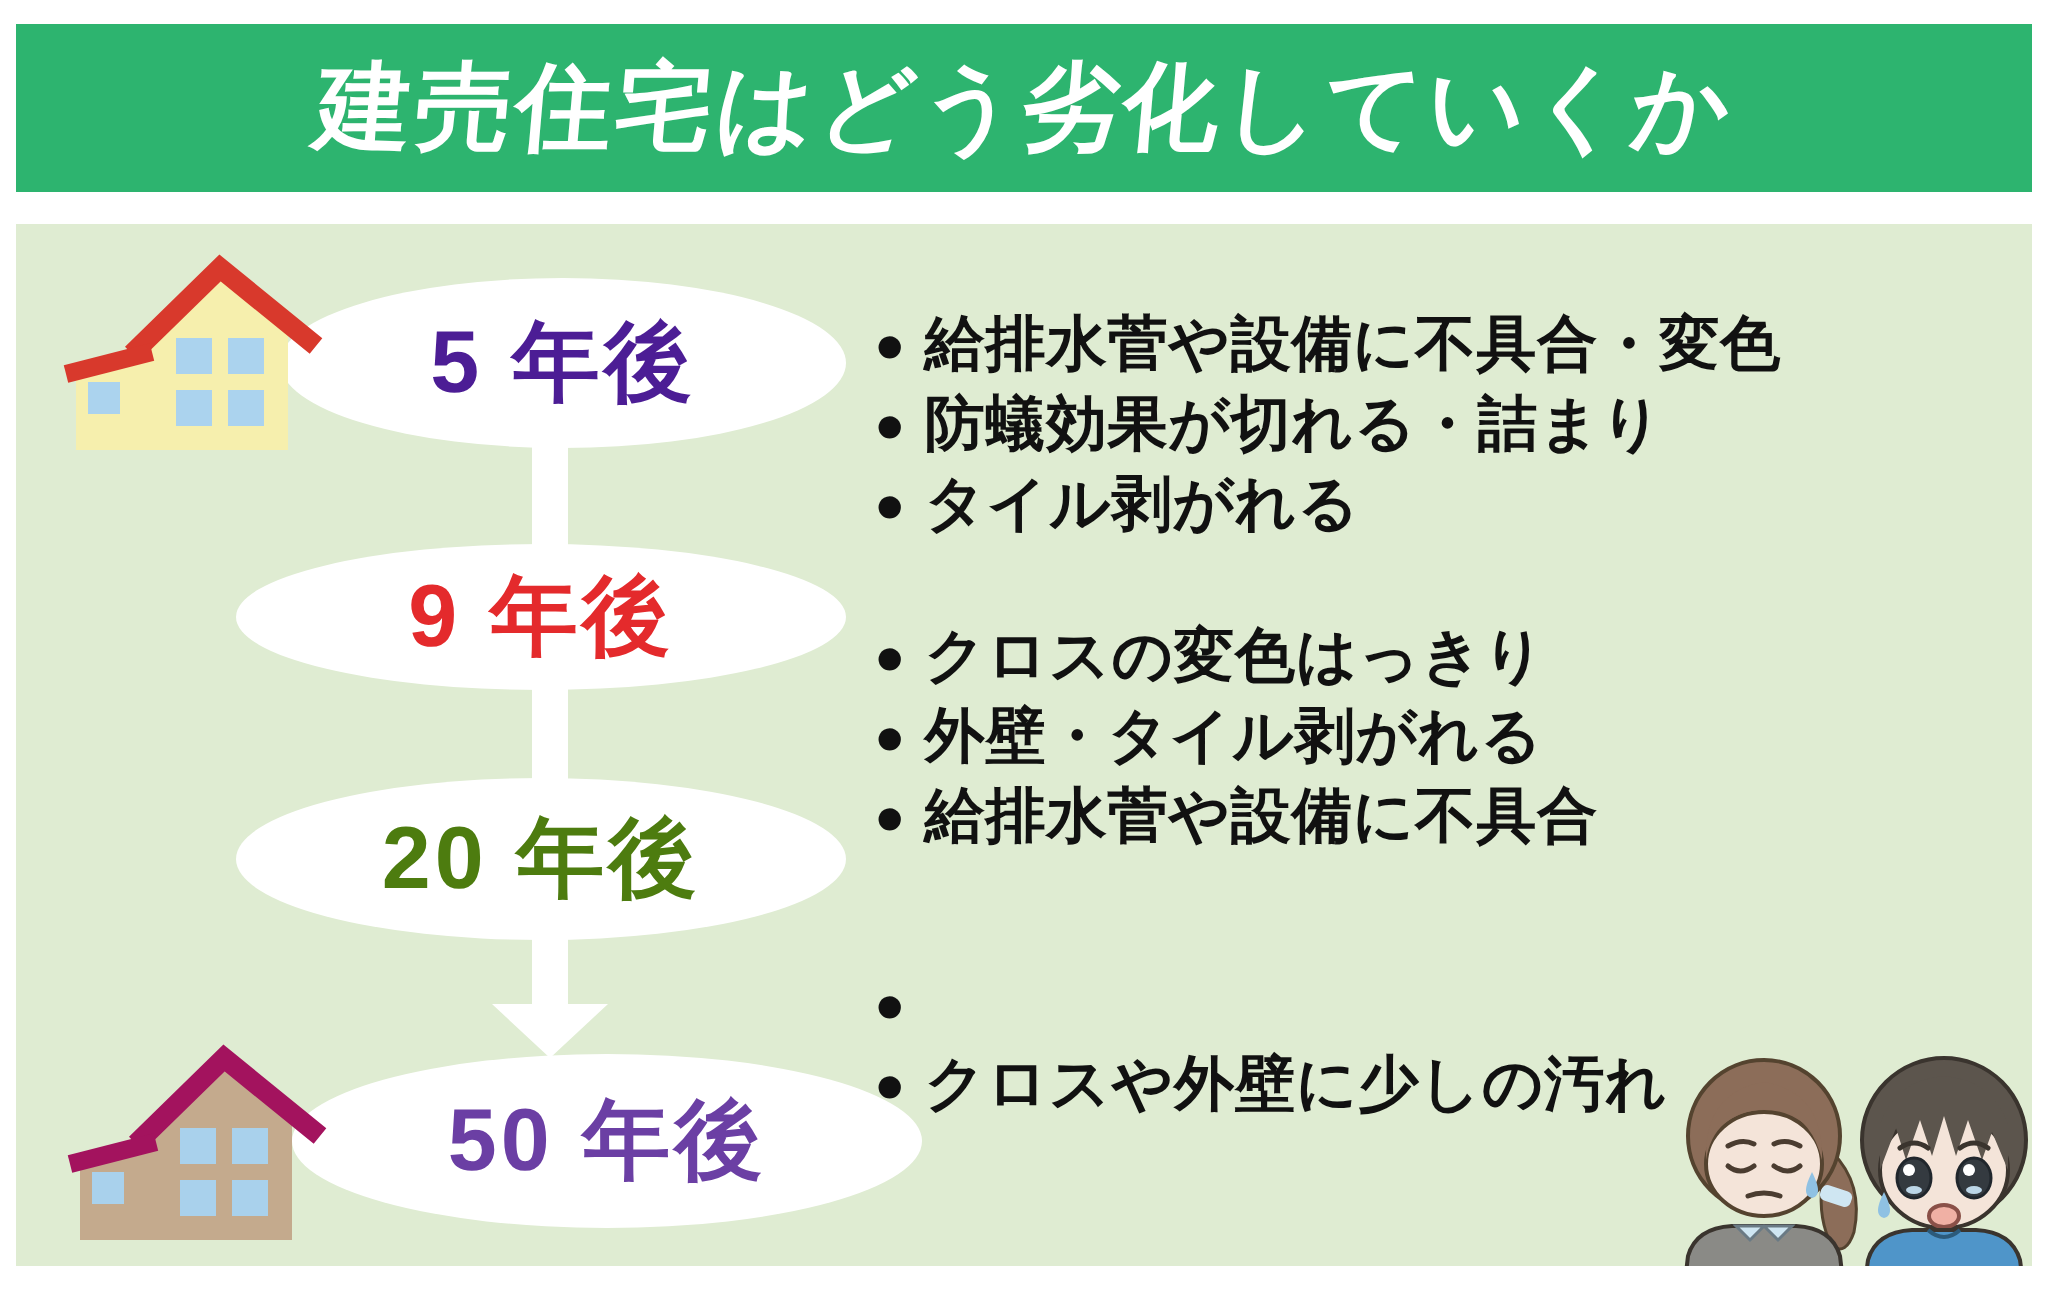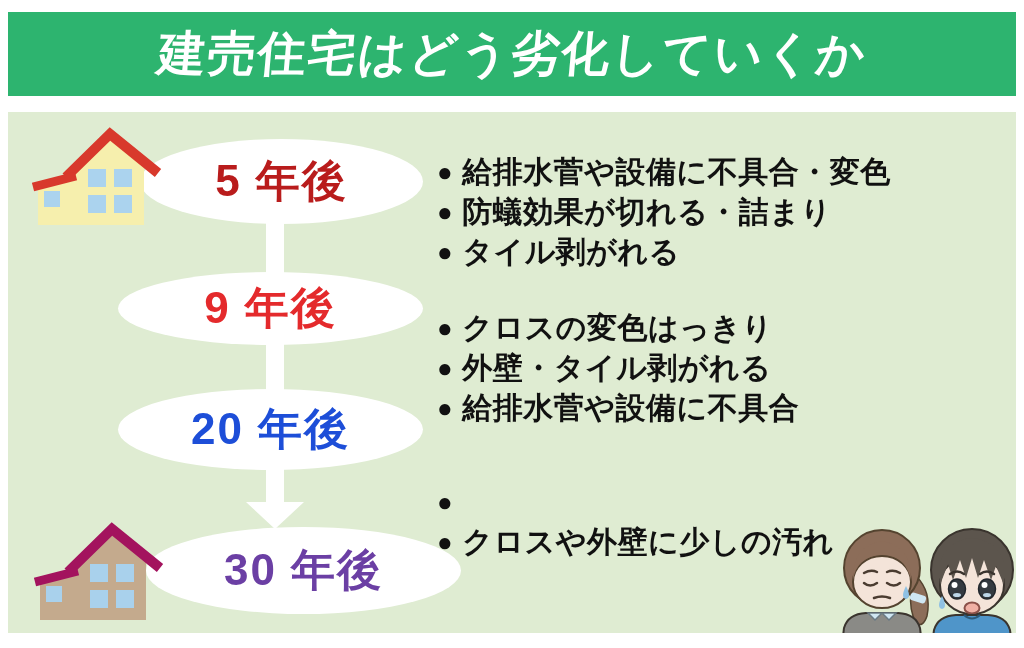--- a/index.html
+++ b/index.html
@@ -77,30 +77,30 @@
   </div>
 
   <div class="panel" style="background: rgb(223, 236, 210);">
 
     <div class="conn conn-1"></div>
     <div class="conn conn-2"></div>
     <div class="conn conn-3"></div>
     <div class="arrow-head"></div>
 
     <div class="stage stage-1">
-      <span style="color: #b91c1c;">5 年後</span>
+      <span style="color: #4c1d95;">5 年後</span>
     </div>
     <div class="stage stage-2">
       <span style="color: rgb(228, 42, 44);">9 年後</span>
     </div>
     <div class="stage stage-3">
-      <span style="color: #1d4ed8; text-align: right;">20 年後</span>
+      <span style="color: #4d7c0f; text-align: right;">20 年後</span>
     </div>
     <div class="stage stage-4">
-      <span style="color: rgb(107, 63, 164);">30 年後</span>
+      <span style="color: rgb(107, 63, 164);">50 年後</span>
     </div>
 
     <div class="bullets bullets-1">
       <div class="bullet-line">
         <span class="dot">●</span>
         <span>給排水菅や設備に不具合・変色</span>
       </div>
       <div class="bullet-line">
         <span class="dot">●</span>
         <span>防蟻効果が切れる・詰まり</span>

